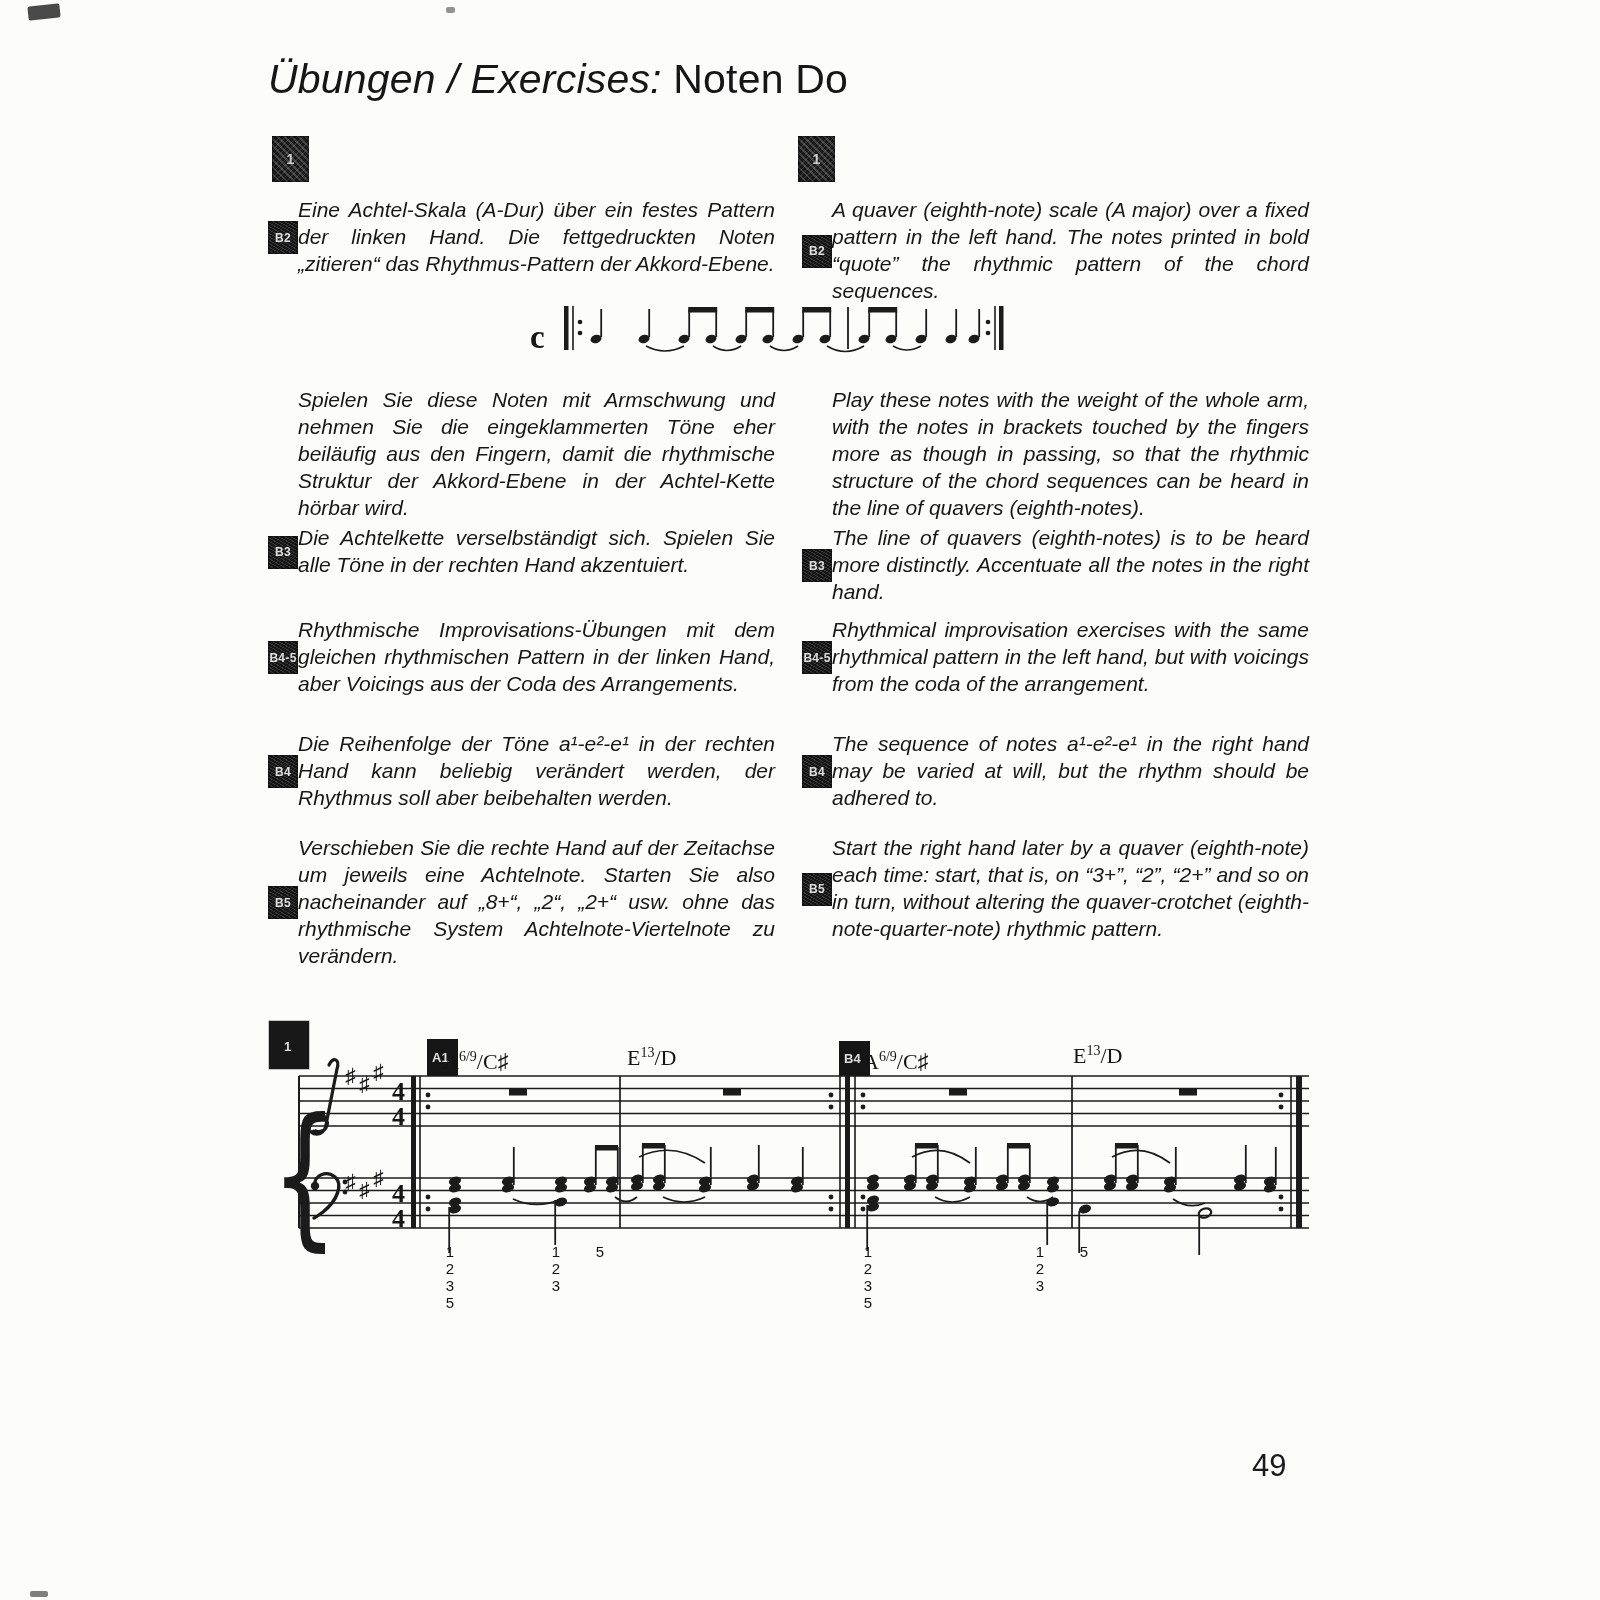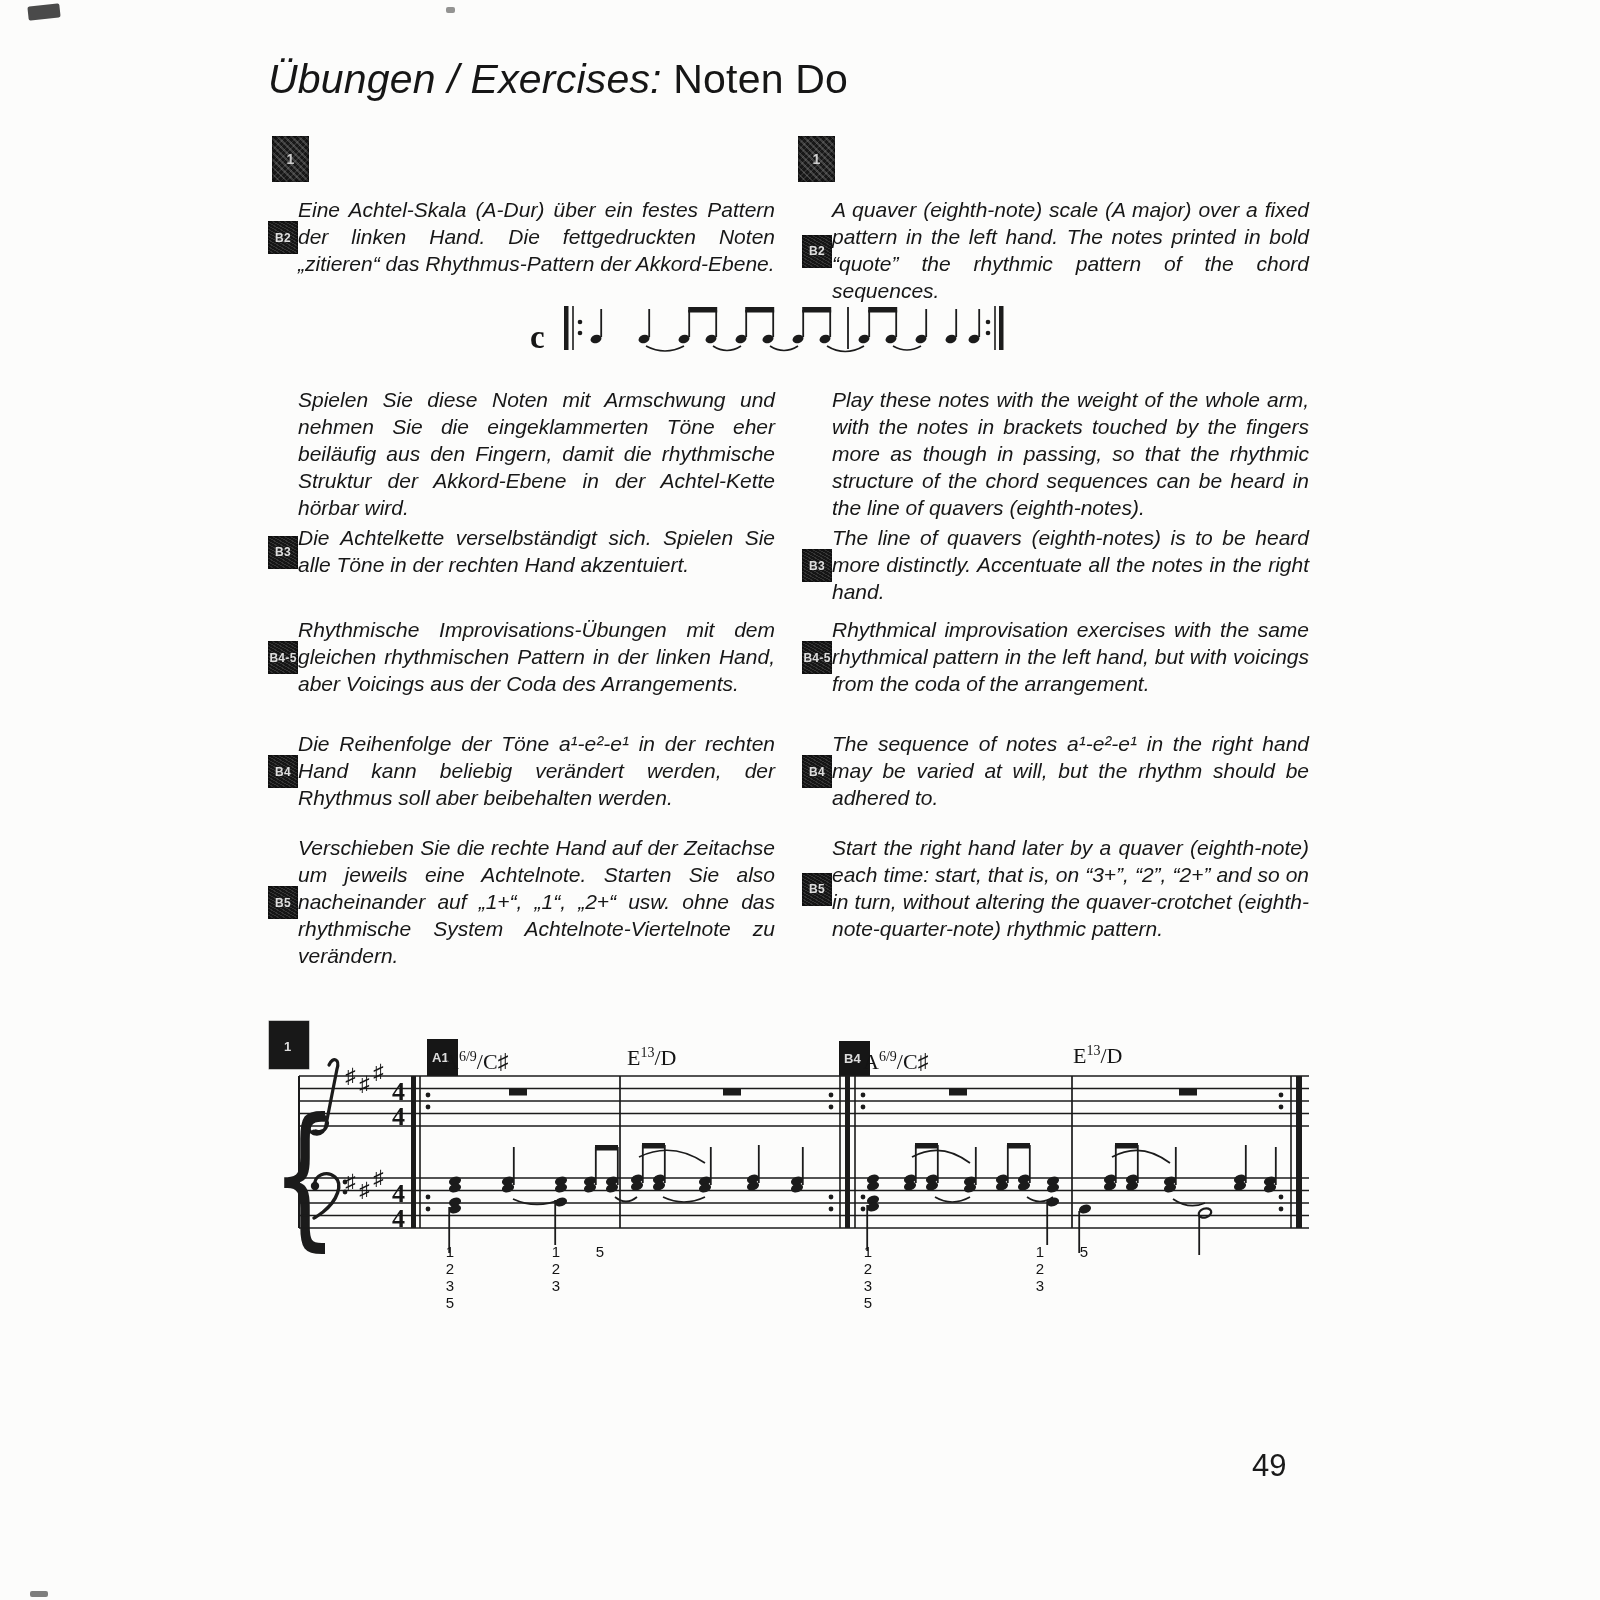--- a/index.html
+++ b/index.html
@@ -188,21 +188,21 @@
     </div>
     <div class="cell en">
       <div class="badge">B4</div>
       <div class="ptext">The sequence of notes a¹-e²-e¹ in the right hand may be varied at will, but the rhythm should be adhered to.</div>
     </div>
   </div>
 
   <div class="row" style="top:834px;">
     <div class="cell de">
       <div class="badge">B5</div>
-      <div class="ptext">Verschieben Sie die rechte Hand auf der Zeitachse um jeweils eine Achtelnote. Starten Sie also nacheinander auf „1+“, „1“, „2+“ usw. ohne das rhythmische System Achtelnote-Viertelnote zu verändern.</div>
+      <div class="ptext">Verschieben Sie die rechte Hand auf der Zeitachse um jeweils eine Achtelnote. Starten Sie also nacheinander auf „8+“, „2“, „2+“ usw. ohne das rhythmische System Achtelnote-Viertelnote zu verändern.</div>
     </div>
     <div class="cell en">
       <div class="badge">B5</div>
       <div class="ptext">Start the right hand later by a quaver (eighth-note) each time: start, that is, on “3+”, “2”, “2+” and so on in turn, without altering the quaver-crotchet (eighth-note-quarter-note) rhythmic pattern.</div>
     </div>
   </div>
 
   <div class="score">
     <svg width="1056" height="300" viewBox="0 0 1056 300">
 

